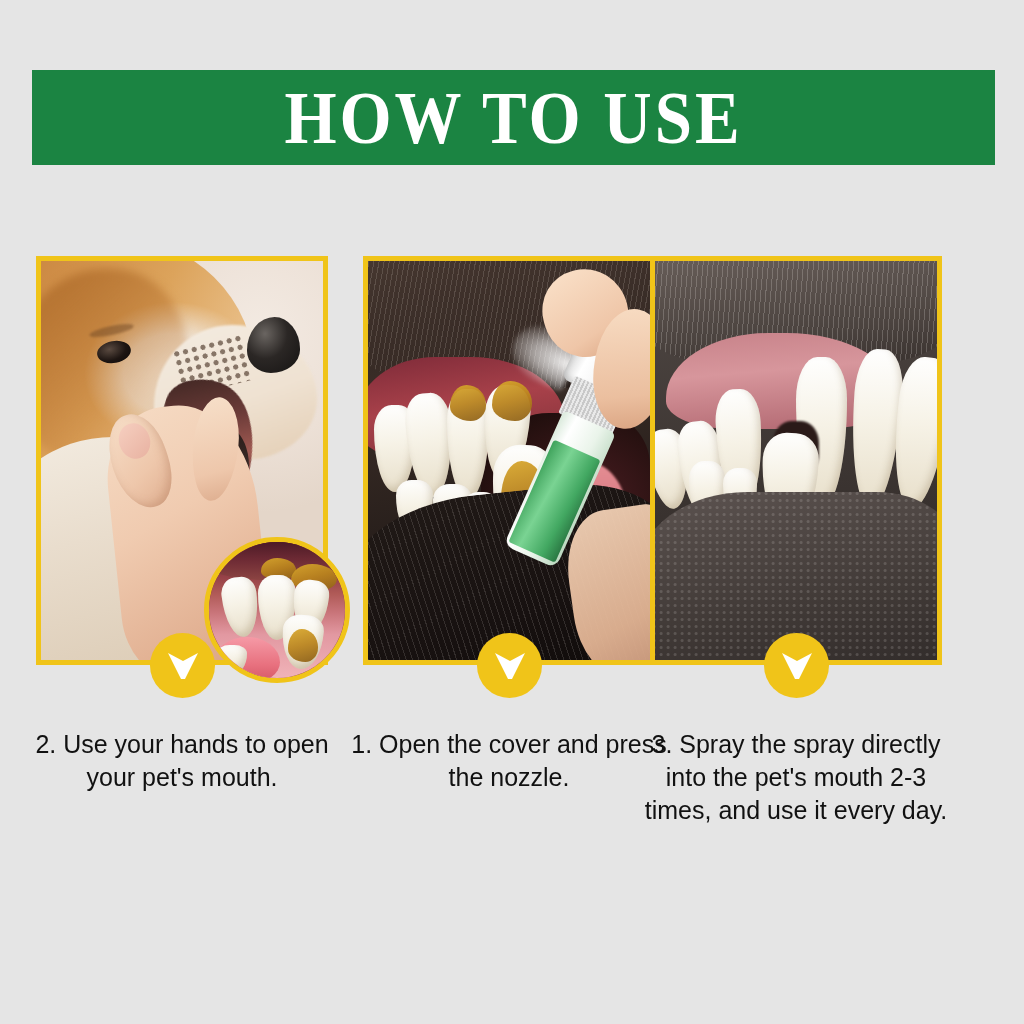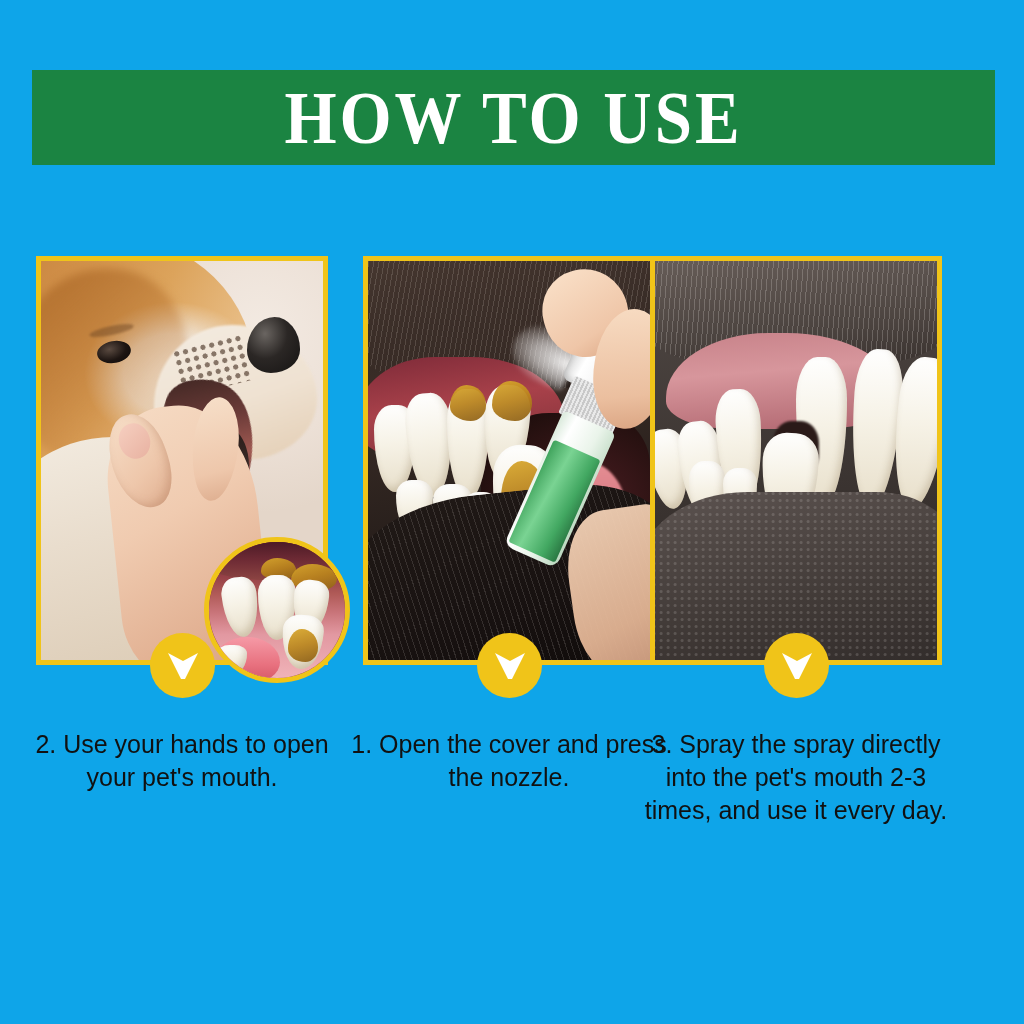--- a/index.html
+++ b/index.html
@@ -12,21 +12,21 @@
     height: 1024px;
     background: #ffffff;
     font-family: "Liberation Sans", sans-serif;
     overflow: hidden;
     position: relative;
   }
 
   .page {
     position: absolute;
     inset: 0;
-    background: #0ea5e9;
+    background: #e5e5e5;
   }
 
   
   .header-banner {
     position: absolute;
     left: 32px;
     top: 70px;
     width: 963px;
     height: 95px;
     background: #1b8442;

